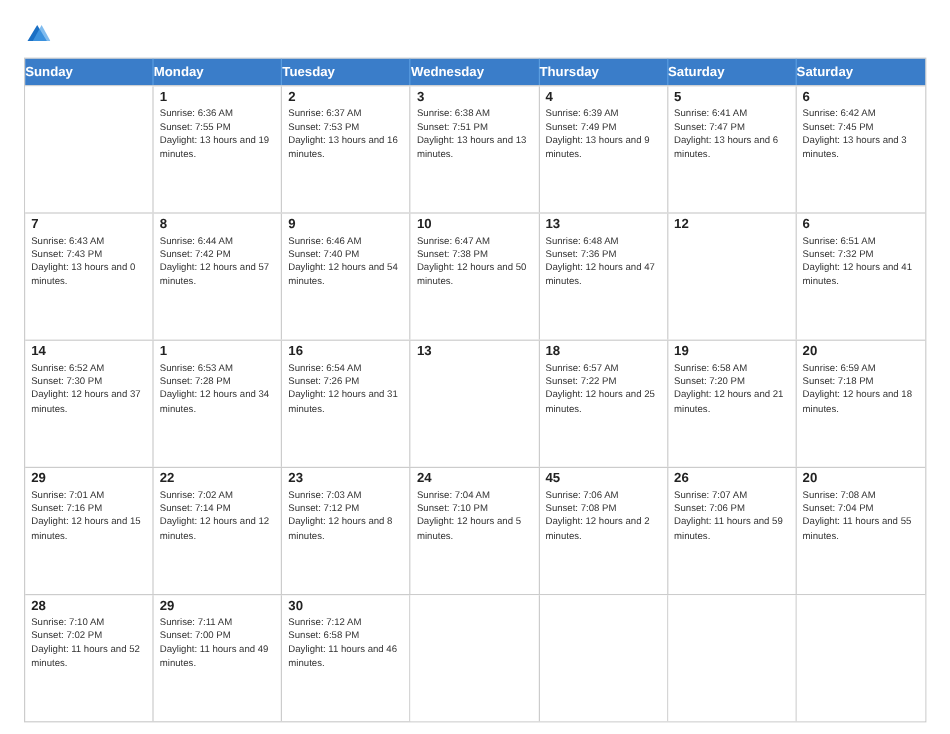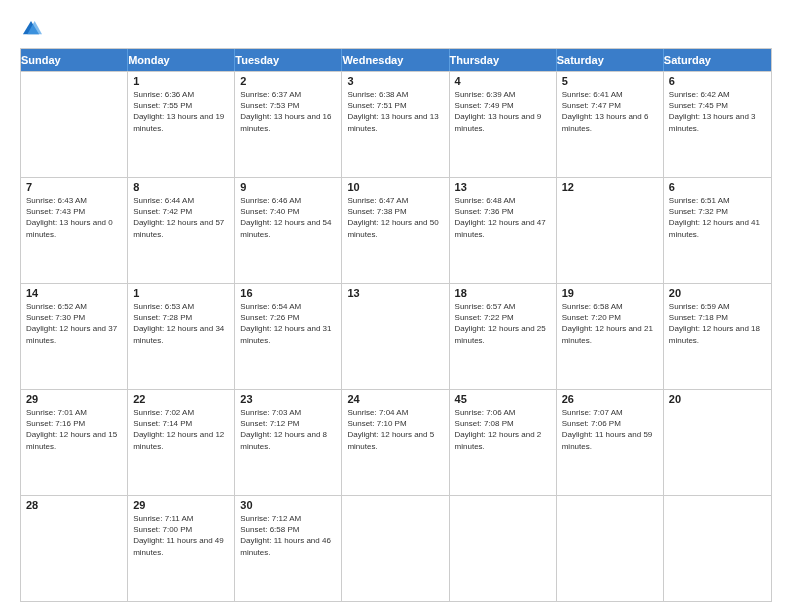--- a/index.html
+++ b/index.html
@@ -246,25 +246,27 @@
           <div class="cal-cell">
             <div class="day-number">45</div>
             <div class="day-info">Sunrise: 7:06 AM<br>Sunset: 7:08 PM<br>Daylight: 12 hours and 2 minutes.</div>
           </div>
           <div class="cal-cell">
             <div class="day-number">26</div>
             <div class="day-info">Sunrise: 7:07 AM<br>Sunset: 7:06 PM<br>Daylight: 11 hours and 59 minutes.</div>
           </div>
           <div class="cal-cell">
             <div class="day-number">20</div>
+            <div class="day-info">Sunrise: 7:08 AM<br>Sunset: 7:04 PM<br>Daylight: 11 hours and 55 minutes.</div>
           </div>
         </div>
         <div class="cal-row">
           <div class="cal-cell">
             <div class="day-number">28</div>
+            <div class="day-info">Sunrise: 7:10 AM<br>Sunset: 7:02 PM<br>Daylight: 11 hours and 52 minutes.</div>
           </div>
           <div class="cal-cell">
             <div class="day-number">29</div>
             <div class="day-info">Sunrise: 7:11 AM<br>Sunset: 7:00 PM<br>Daylight: 11 hours and 49 minutes.</div>
           </div>
           <div class="cal-cell">
             <div class="day-number">30</div>
             <div class="day-info">Sunrise: 7:12 AM<br>Sunset: 6:58 PM<br>Daylight: 11 hours and 46 minutes.</div>
           </div>
           <div class="cal-cell empty"></div>

